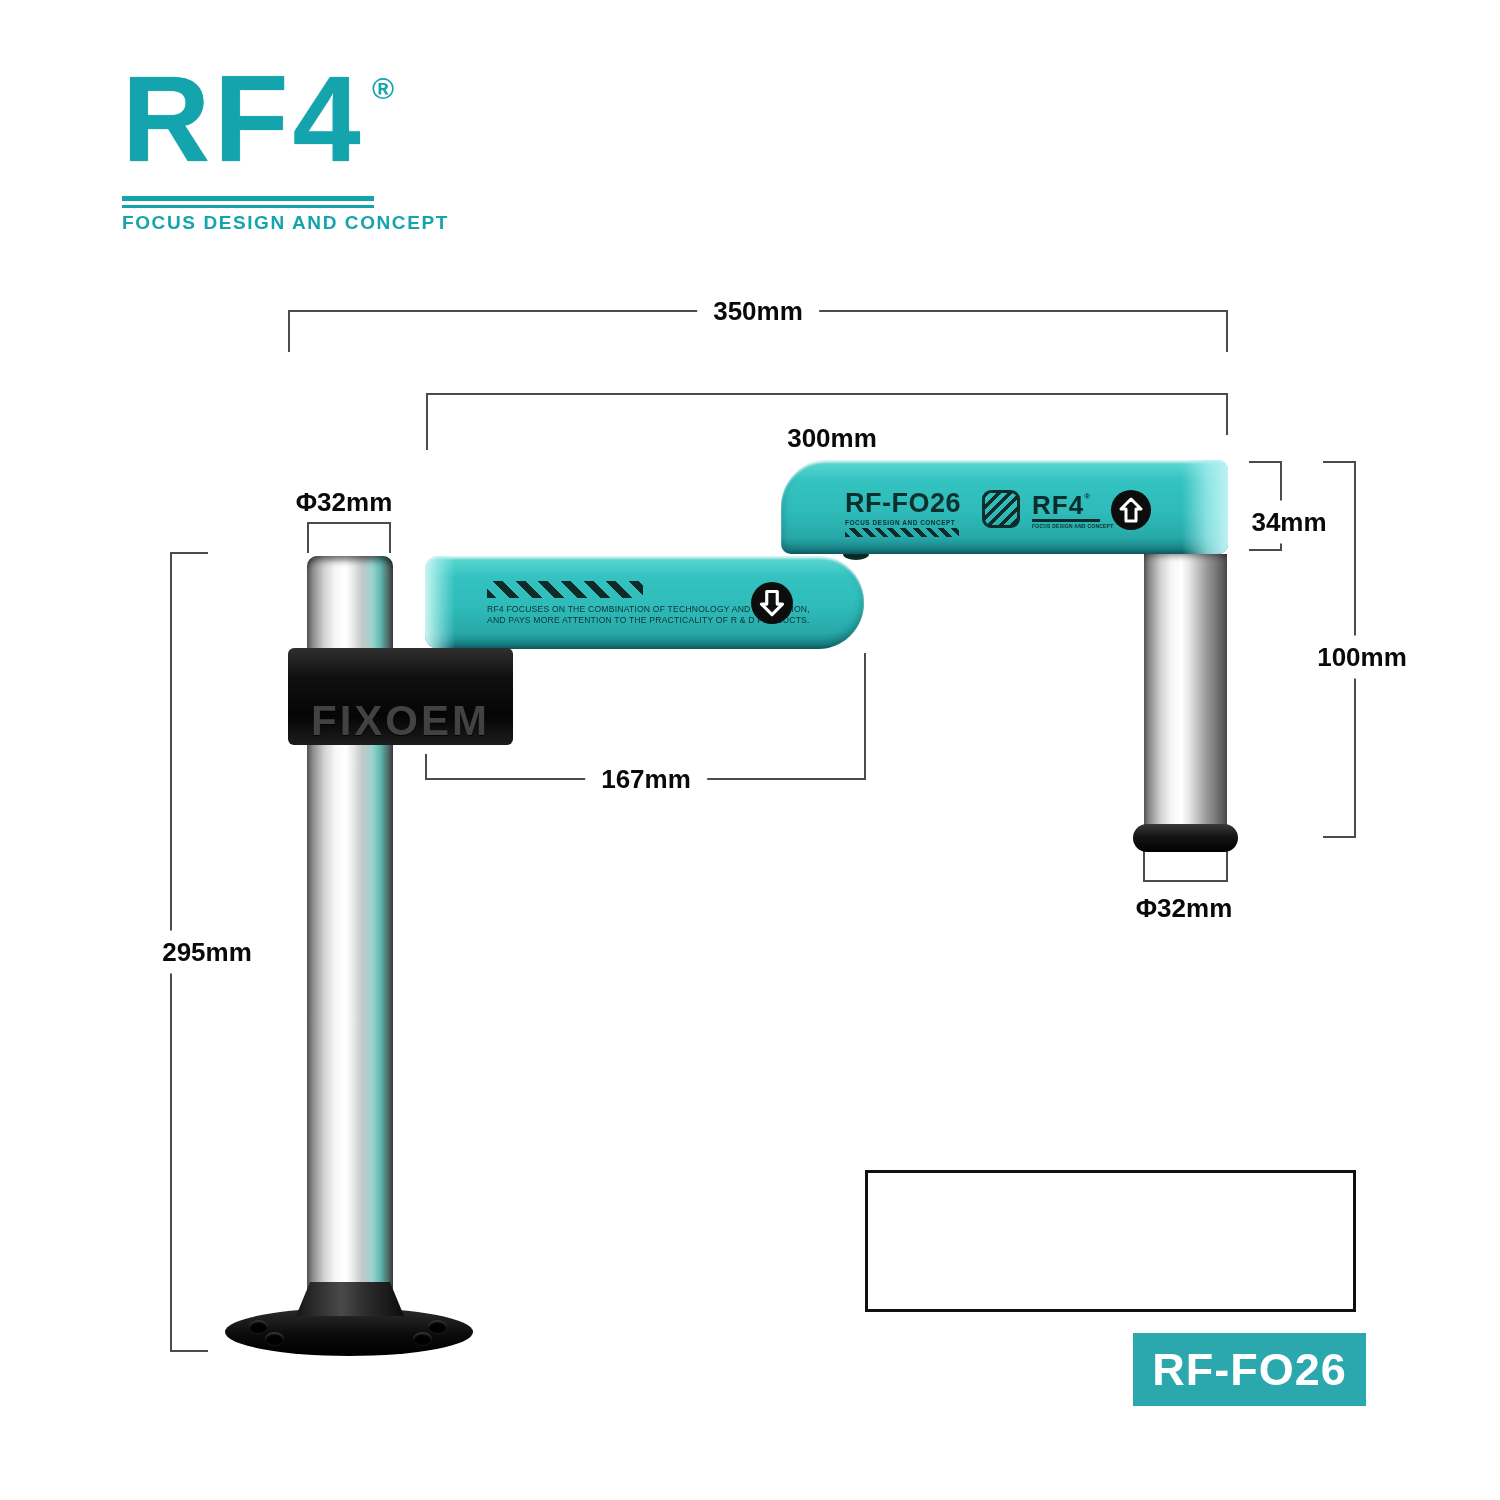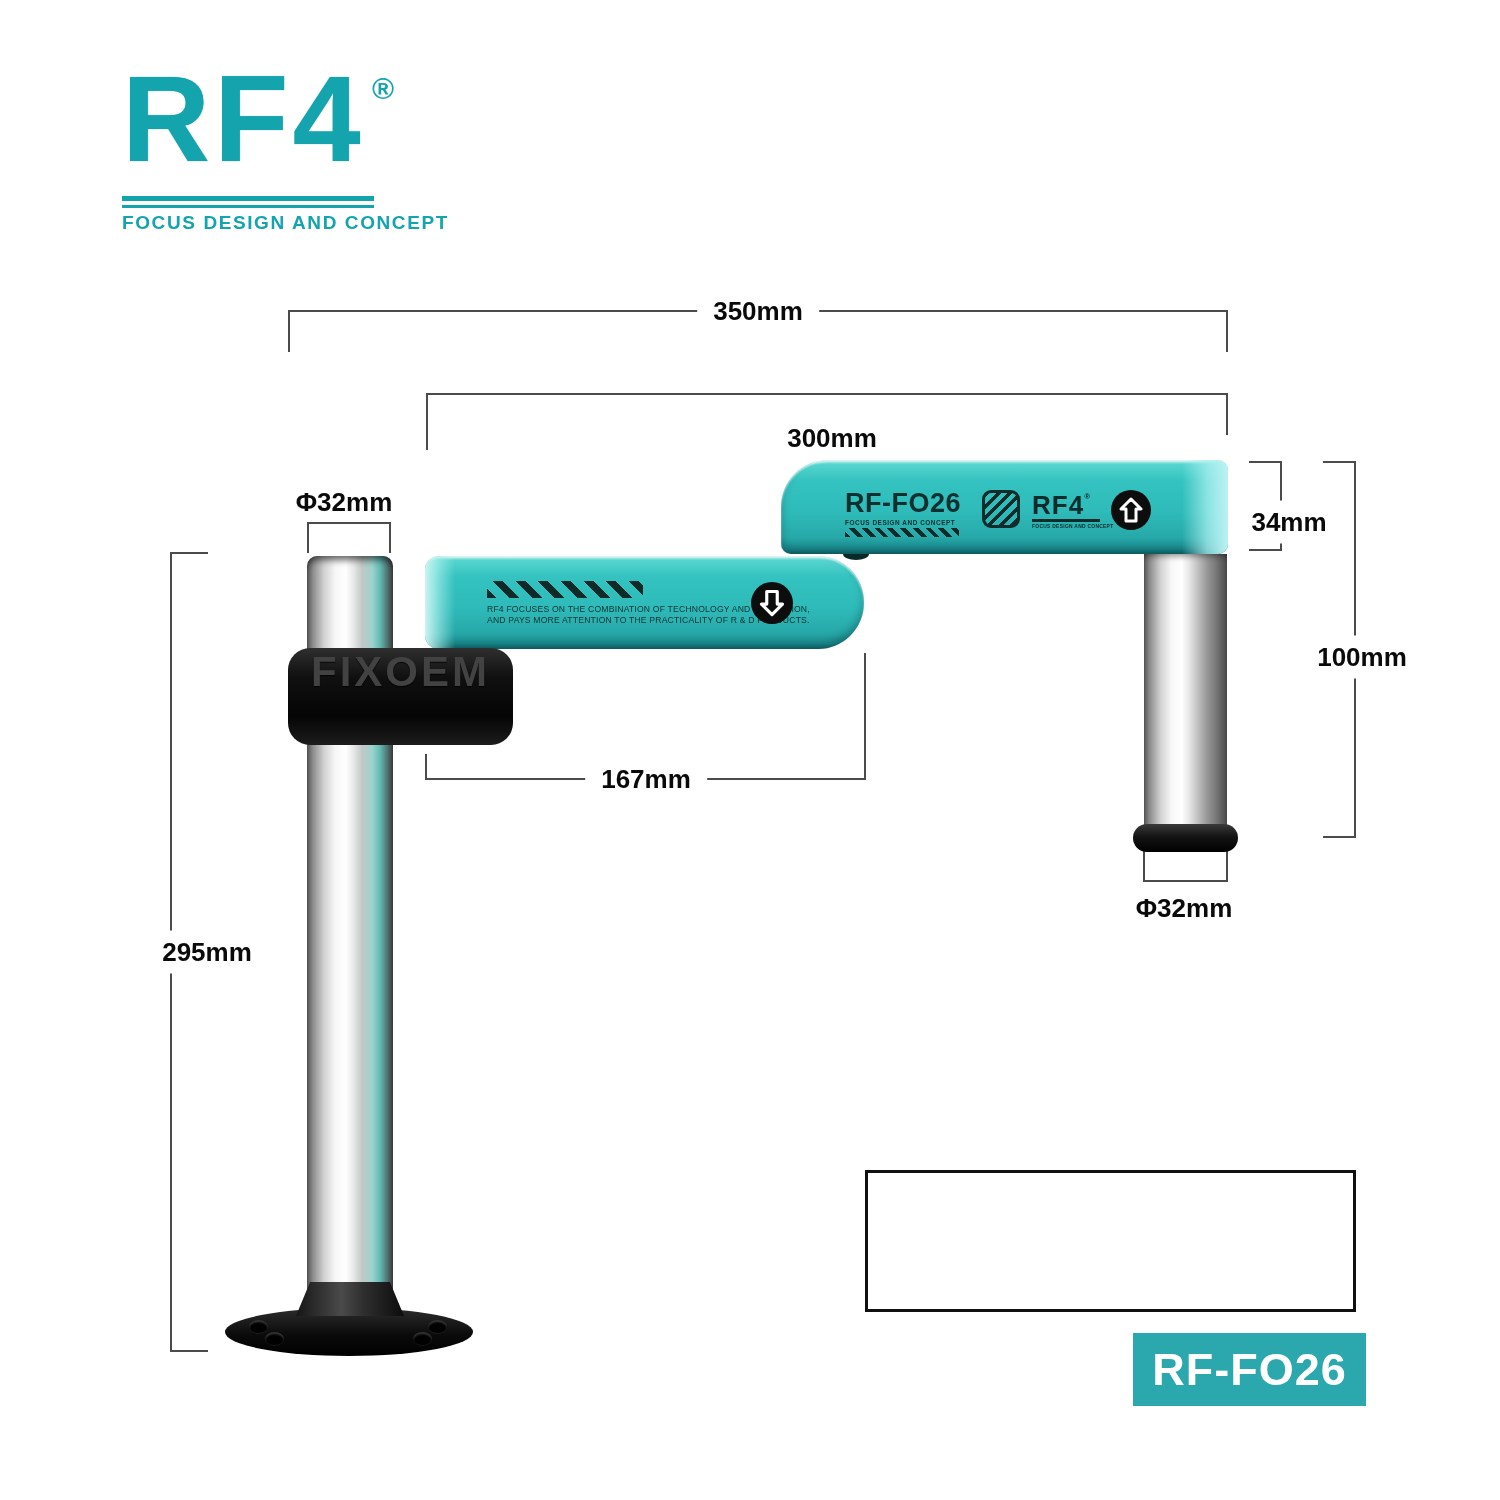--- a/index.html
+++ b/index.html
@@ -71,23 +71,23 @@
   }
   .pole-left{
     left:307px;top:556px;width:86px;height:734px;border-radius:10px 10px 0 0;
     background:linear-gradient(90deg,#565656 0%,#8d8d8d 7%,#d2d2d2 20%,#f7f7f7 33%,#ffffff 45%,#e8e8e8 54%,#c2c8c7 64%,#9cd3cd 76%,#62bab2 85%,#4f6f6d 94%,#3d3d3d 100%);
     box-shadow:inset 0 8px 7px -4px rgba(0,0,0,.6);
   }
   .pole-right{left:1144px;top:554px;width:83px;height:273px;box-shadow:inset 0 6px 6px -4px rgba(0,0,0,.45);}
   .cap-right{left:1133px;top:824px;width:105px;height:28px;border-radius:14px;
     background:linear-gradient(180deg,#3a3a3a 0%,#141414 45%,#000 100%);z-index:2;}
 
-  .clamp{left:288px;top:648px;width:225px;height:97px;border-radius:22px;
+  .clamp{left:288px;top:648px;width:225px;height:97px;border-radius:6px;
     background:linear-gradient(180deg,#2f2f2f 0%,#101010 30%,#050505 70%,#1c1c1c 100%);
-    z-index:4;display:flex;align-items:flex-start;justify-content:center;}
+    z-index:4;display:flex;align-items:flex-end;justify-content:center;}
   .clamp-label{font-size:42px;font-weight:900;letter-spacing:3px;color:#424242;text-shadow:0 1px 1px rgba(0,0,0,.8);}
 
   .base-cone{left:296px;top:1282px;width:108px;height:34px;
     clip-path:polygon(13% 0,87% 0,100% 100%,0 100%);
     background:linear-gradient(90deg,#161616,#4a4a4a 42%,#2f2f2f 62%,#0c0c0c);z-index:2;}
   .base-flange{left:225px;top:1308px;width:248px;height:48px;border-radius:50%;
     background:linear-gradient(180deg,#2c2c2c 0%,#0b0b0b 55%,#000 100%);z-index:1;}
   .screw-hole{position:absolute;width:19px;height:13px;border-radius:50%;background:#000;
     box-shadow:inset 0 2px 2px rgba(255,255,255,.22), 0 1px 0 rgba(255,255,255,.06);}
 

